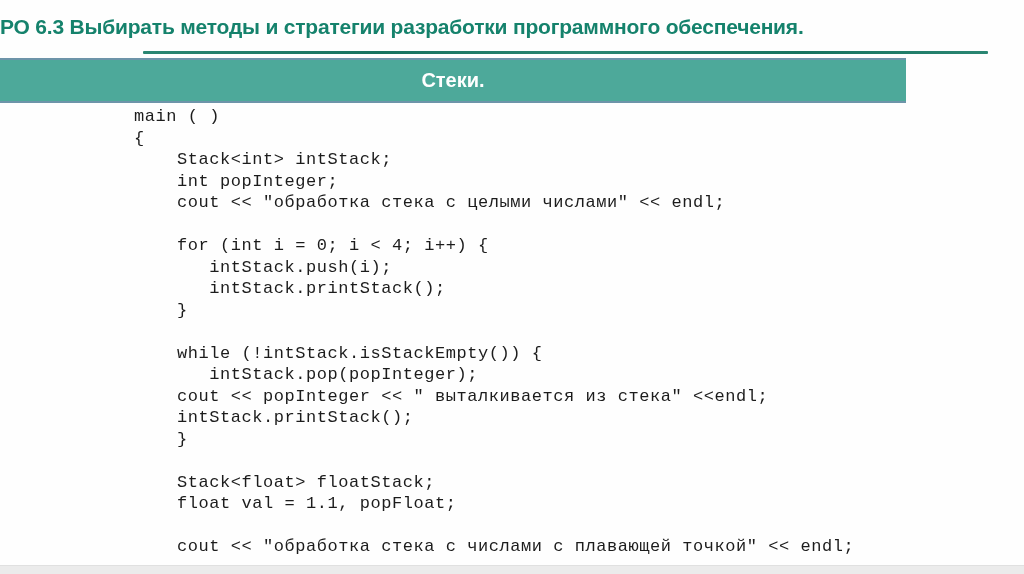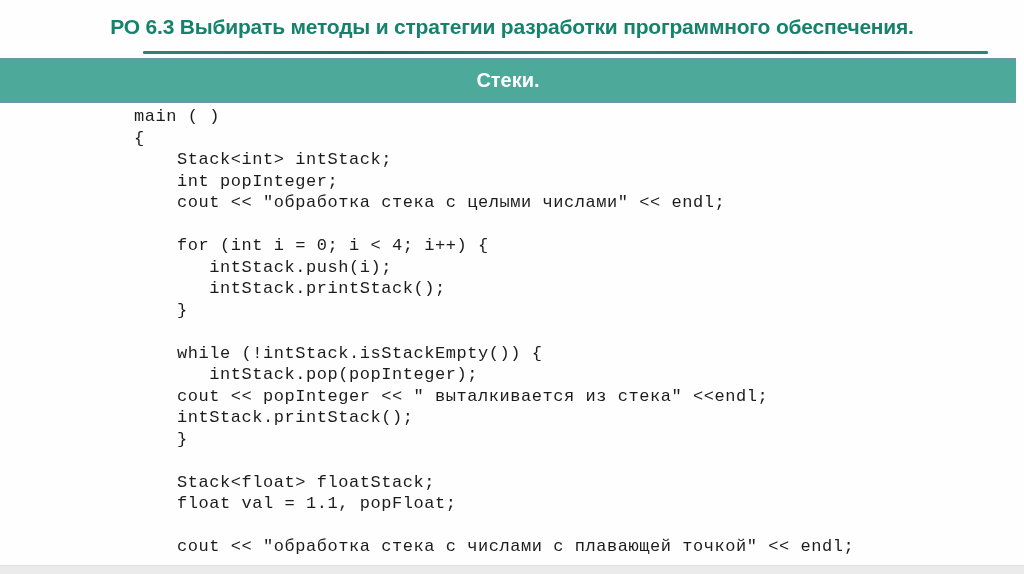--- a/index.html
+++ b/index.html
@@ -13,42 +13,42 @@
     height: 574px;
     background: #fefefe;
     overflow: hidden;
     font-family: "Liberation Sans", sans-serif;
   }
   .header-title {
     position: absolute;
     top: 15px;
     left: 0;
     width: 100%;
-    text-align: center;
+    text-align: left;
     font-family: "Liberation Sans", sans-serif;
     font-size: 21px;
     font-weight: bold;
     letter-spacing: -0.2px;
     color: var(--header-text, #15826C);
   }
   .title-underline {
     position: absolute;
     top: 51px;
     left: 143px;
     width: 845px;
     height: 3px;
     background: linear-gradient(90deg,
       #2a8672 0%, #16725f 28%, #2a8672 52%, #16725f 78%, #2a8672 100%);
     border-radius: 1px;
   }
   .banner {
     position: absolute;
     top: 58px;
     left: 0;
-    width: 1016px;
+    width: 906px;
     height: 45px;
     box-sizing: border-box;
     background: var(--banner-fill, #4DA99A);
     border-top: 2px solid var(--banner-border, #6D94A9);
     border-bottom: 2px solid var(--banner-border, #6D94A9);
     display: flex;
     align-items: center;
     justify-content: center;
   }
   .banner-label {

